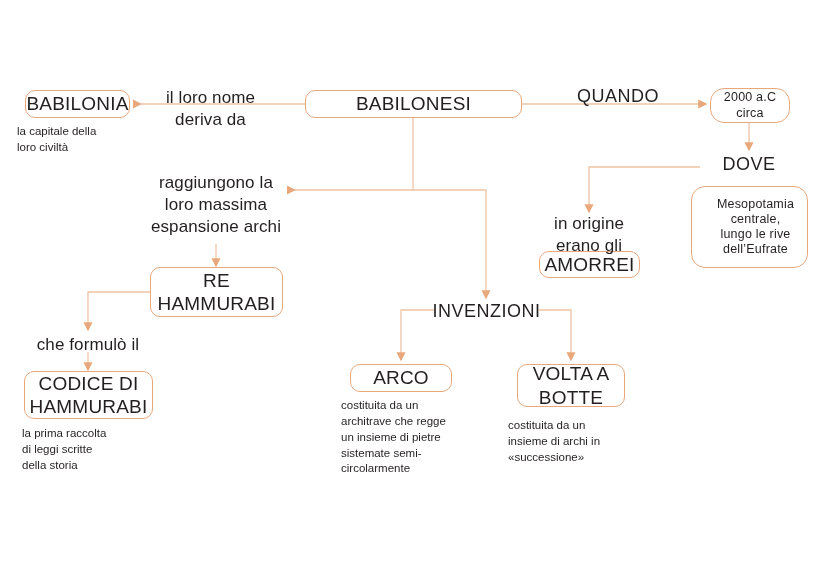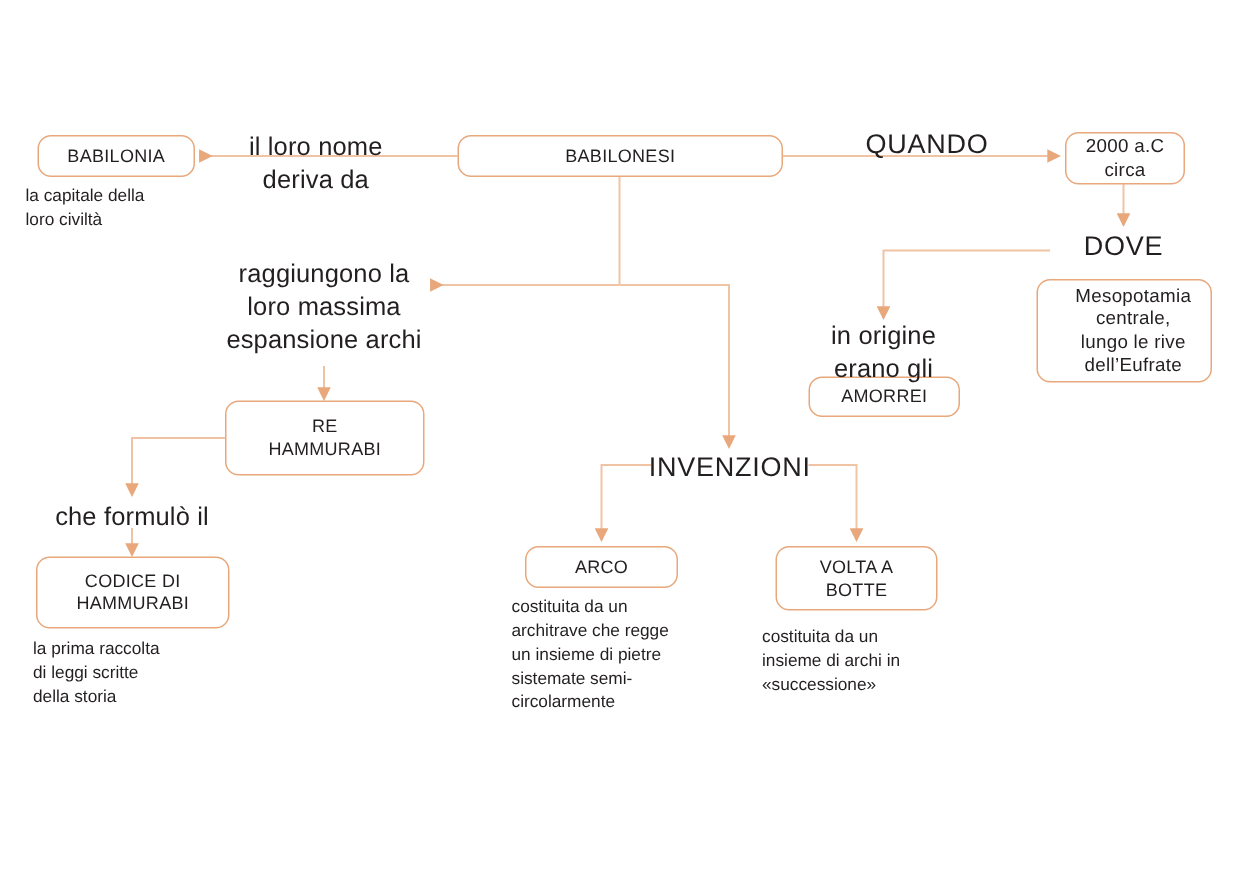--- a/index.html
+++ b/index.html
@@ -28,22 +28,22 @@
     border-radius: 9px;
     background: #ffffff;
     display: flex;
     align-items: center;
     justify-content: center;
     text-align: center;
     color: #231f20;
     line-height: 1.22;
     letter-spacing: 0.2px;
   }
-  .node-lg { font-size: 12px; }
-  .node-sm { font-size: 12.5px; }
+  .node-lg { font-size: 19px; border-radius: 10px; }
+  .node-sm { font-size: 12.5px; border-radius: 14px; }
   .label {
     position: absolute;
     text-align: center;
     color: #231f20;
     line-height: 1.3;
     letter-spacing: 0.1px;
   }
   .label-link { font-size: 17px; }
   .label-head { font-size: 18px; letter-spacing: .5px; }
   .caption {
@@ -101,21 +101,21 @@
 
   <div class="node node-lg" style="left:305px; top:90px; width:217px; height:28px;">
     <span>BABILONESI</span>
   </div>
 
   <div class="node node-sm" style="left:710px; top:88px; width:80px; height:35px; white-space:pre-line;">
     <span>2000 a.C
 circa</span>
   </div>
 
-  <div class="node node-sm" style="left:691px; top:186px; width:117px; height:69px; white-space:pre-line;padding-left:12px;">
+  <div class="node node-sm" style="left:691px; top:186px; width:117px; height:82px; white-space:pre-line;padding-left:12px;">
     <span>Mesopotamia
 centrale,
 lungo le rive
 dell’Eufrate</span>
   </div>
 
   <div class="node node-lg" style="left:539px; top:251px; width:101px; height:27px;">
     <span>AMORREI</span>
   </div>
 

